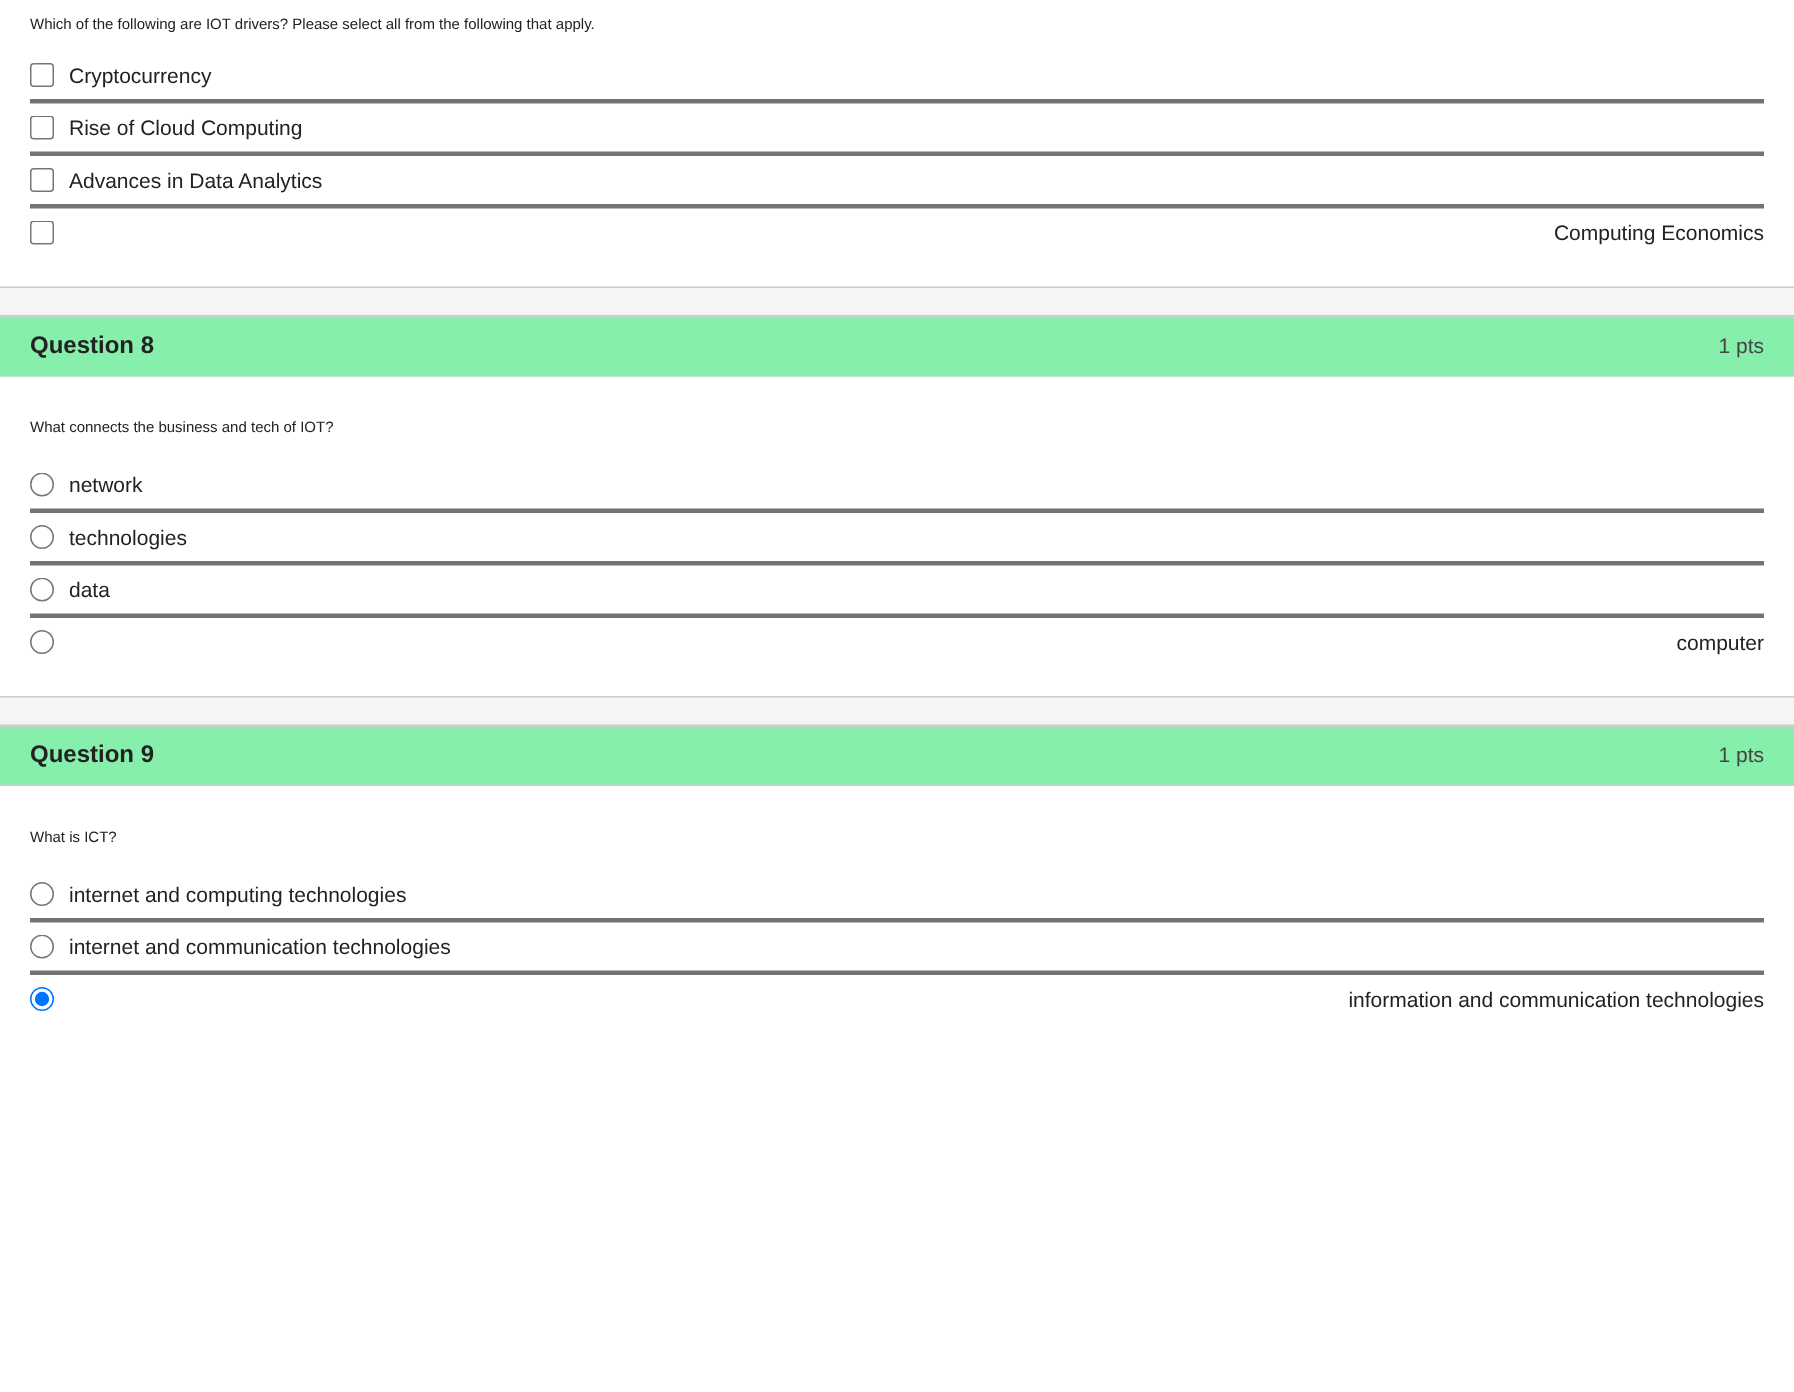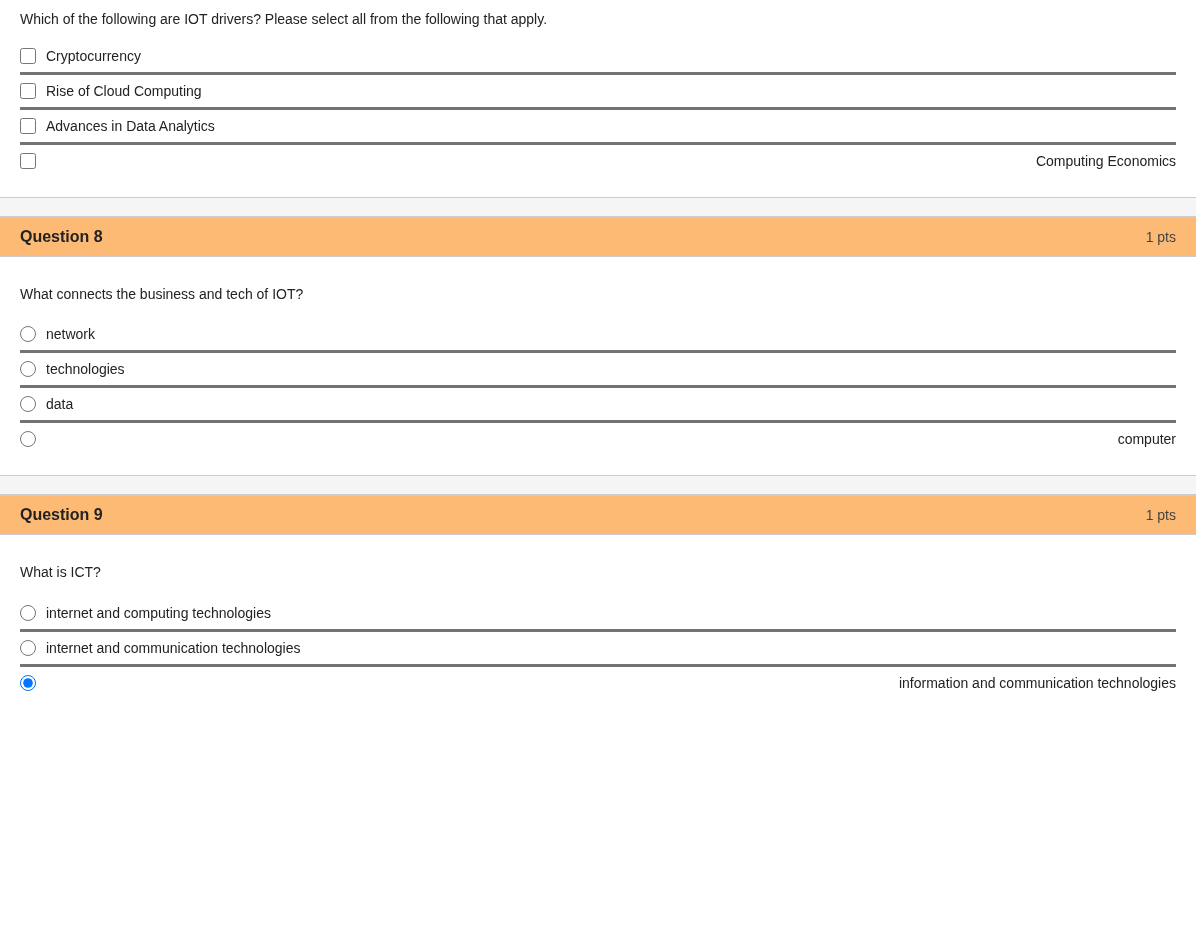--- a/index.html
+++ b/index.html
@@ -14,46 +14,46 @@
       color: #222;
       background: #fff;
       width: 1196px;
     }
 
     .question-section {
       padding: 0;
     }
 
     .question-header {
-      background: #fdba74;
+      background: #86efac;
       border-top: 1px solid #ccc;
       border-bottom: 1px solid #ccc;
       padding: 10px 20px;
       display: flex;
       justify-content: space-between;
-      align-items: center;
+      align-items: flex-start;
     }
 
     .question-header .question-label {
       font-weight: bold;
       font-size: 16px;
     }
 
     .question-header .question-pts {
       font-size: 14px;
       color: #444;
     }
 
     .question-body {
       padding: 28px 20px 10px 20px;
     }
 
     .question-text {
       margin-bottom: 14px;
-      font-size: 14px;
+      font-size: 10px;
       line-height: 1.4;
     }
 
     .option-row {
       display: flex;
       align-items: center;
       padding: 8px 0;
       border-bottom: 3px solid #737373;
     }
 

